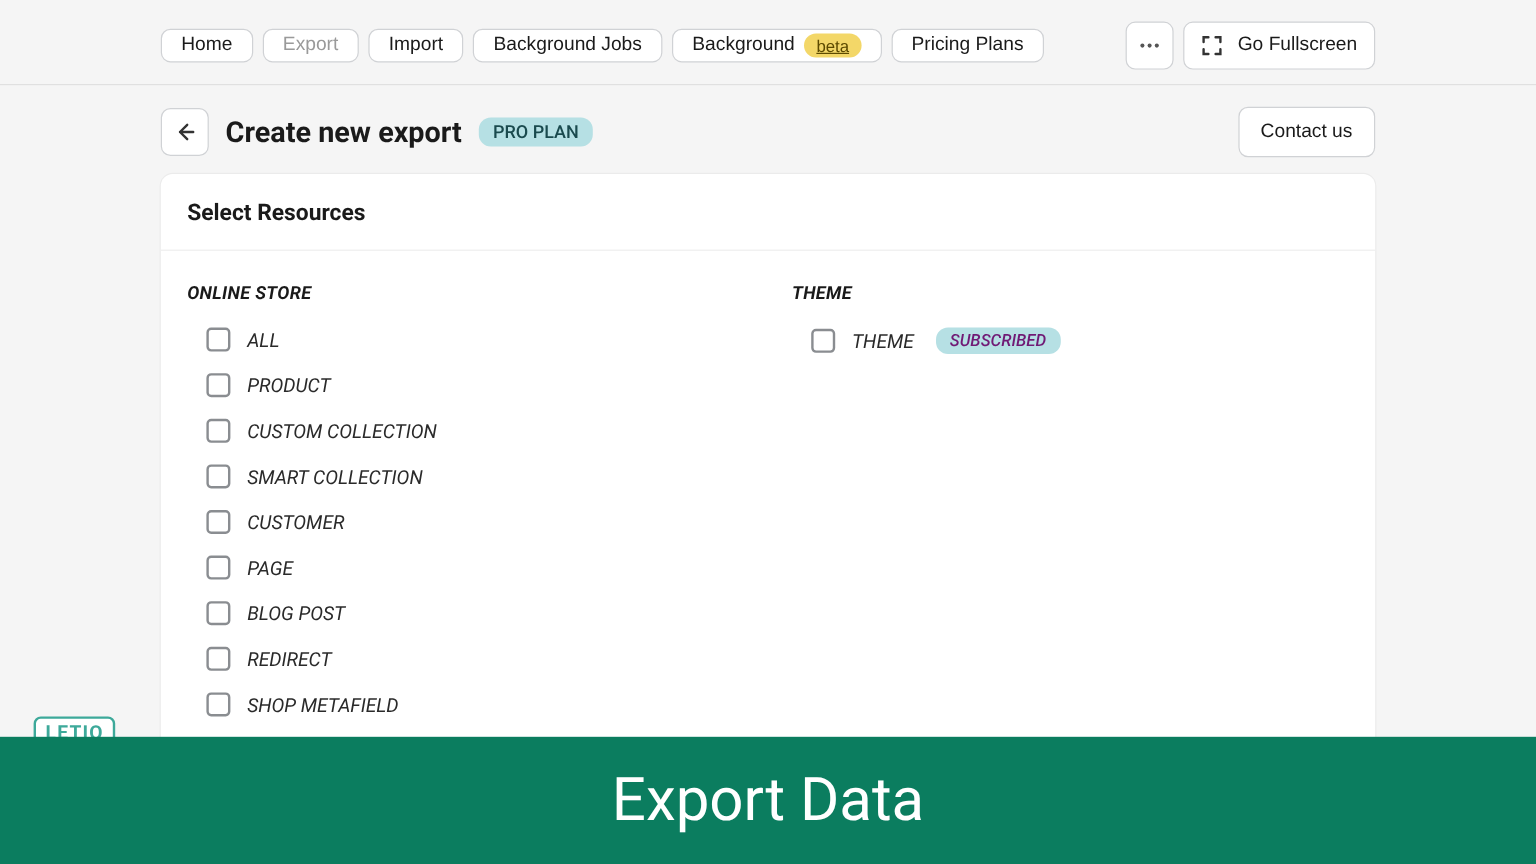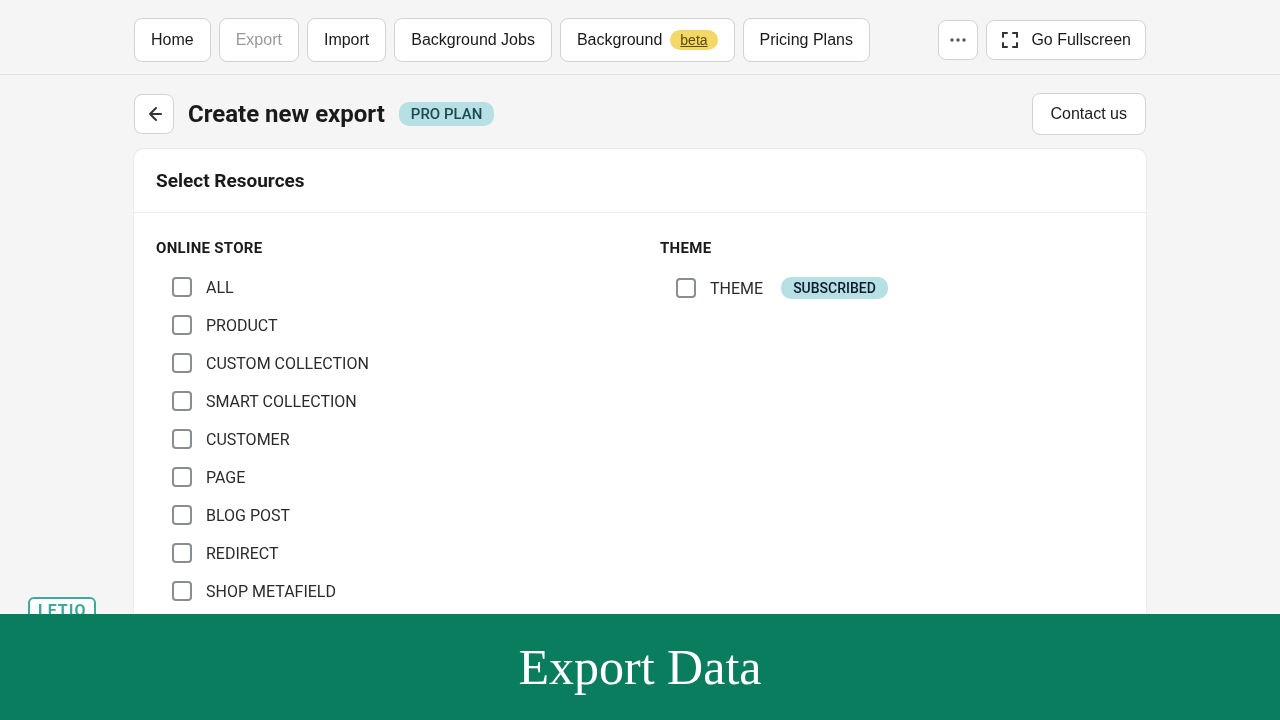--- a/index.html
+++ b/index.html
@@ -24,21 +24,21 @@
       background: #fff;
       border: 1px solid #d0d2d5;
       border-radius: 8px;
       padding: 8px 16px;
       font-size: 16px;
       color: #1a1a1a;
       cursor: pointer;
       display: inline-flex;
       align-items: center;
       gap: 8px;
-      height: 44px;
+      height: 28px;
     }
     .nav-btn.active { color: #9a9a9a; }
     .badge-beta {
       background: #f3d768;
       color: #5c4a00;
       border-radius: 10px;
       padding: 2px 10px;
       font-size: 14px;
       font-weight: 500;
       text-decoration: underline;
@@ -120,20 +120,21 @@
     }
     .card-title {
       font-size: 19px;
       font-weight: 700;
       color: #1a1a1a;
     }
     .card-body {
       padding: 26px 22px 10px 22px;
       display: flex;
       gap: 40px;
+      font-style: italic;
     }
     .col { flex: 1; }
     .col-title {
       font-size: 15px;
       font-weight: 700;
       color: #1a1a1a;
       text-transform: uppercase;
       margin-bottom: 20px;
       letter-spacing: 0.3px;
     }
@@ -153,38 +154,37 @@
       cursor: pointer;
       flex-shrink: 0;
     }
     .check-label {
       font-size: 16px;
       color: #2a2a2a;
       text-transform: uppercase;
     }
     .badge-sub {
       background: #b6e0e4;
-      color: #0f172a;
+      color: #701a75;
       border-radius: 10px;
       padding: 3px 12px;
       font-size: 14px;
       font-weight: 500;
       margin-left: 4px;
     }
     .banner {
       position: absolute;
       left: 0;
       right: 0;
       bottom: 0;
       height: 106px;
       background: #0b7d5f;
       display: flex;
       align-items: center;
       justify-content: center;
-      font-family: Liberation Serif, serif;
     }
     .banner-text {
       color: #fff;
       font-size: 50px;
       font-weight: 400;
     }
     .watermark {
       position: absolute;
       left: 28px;
       bottom: 96px;

